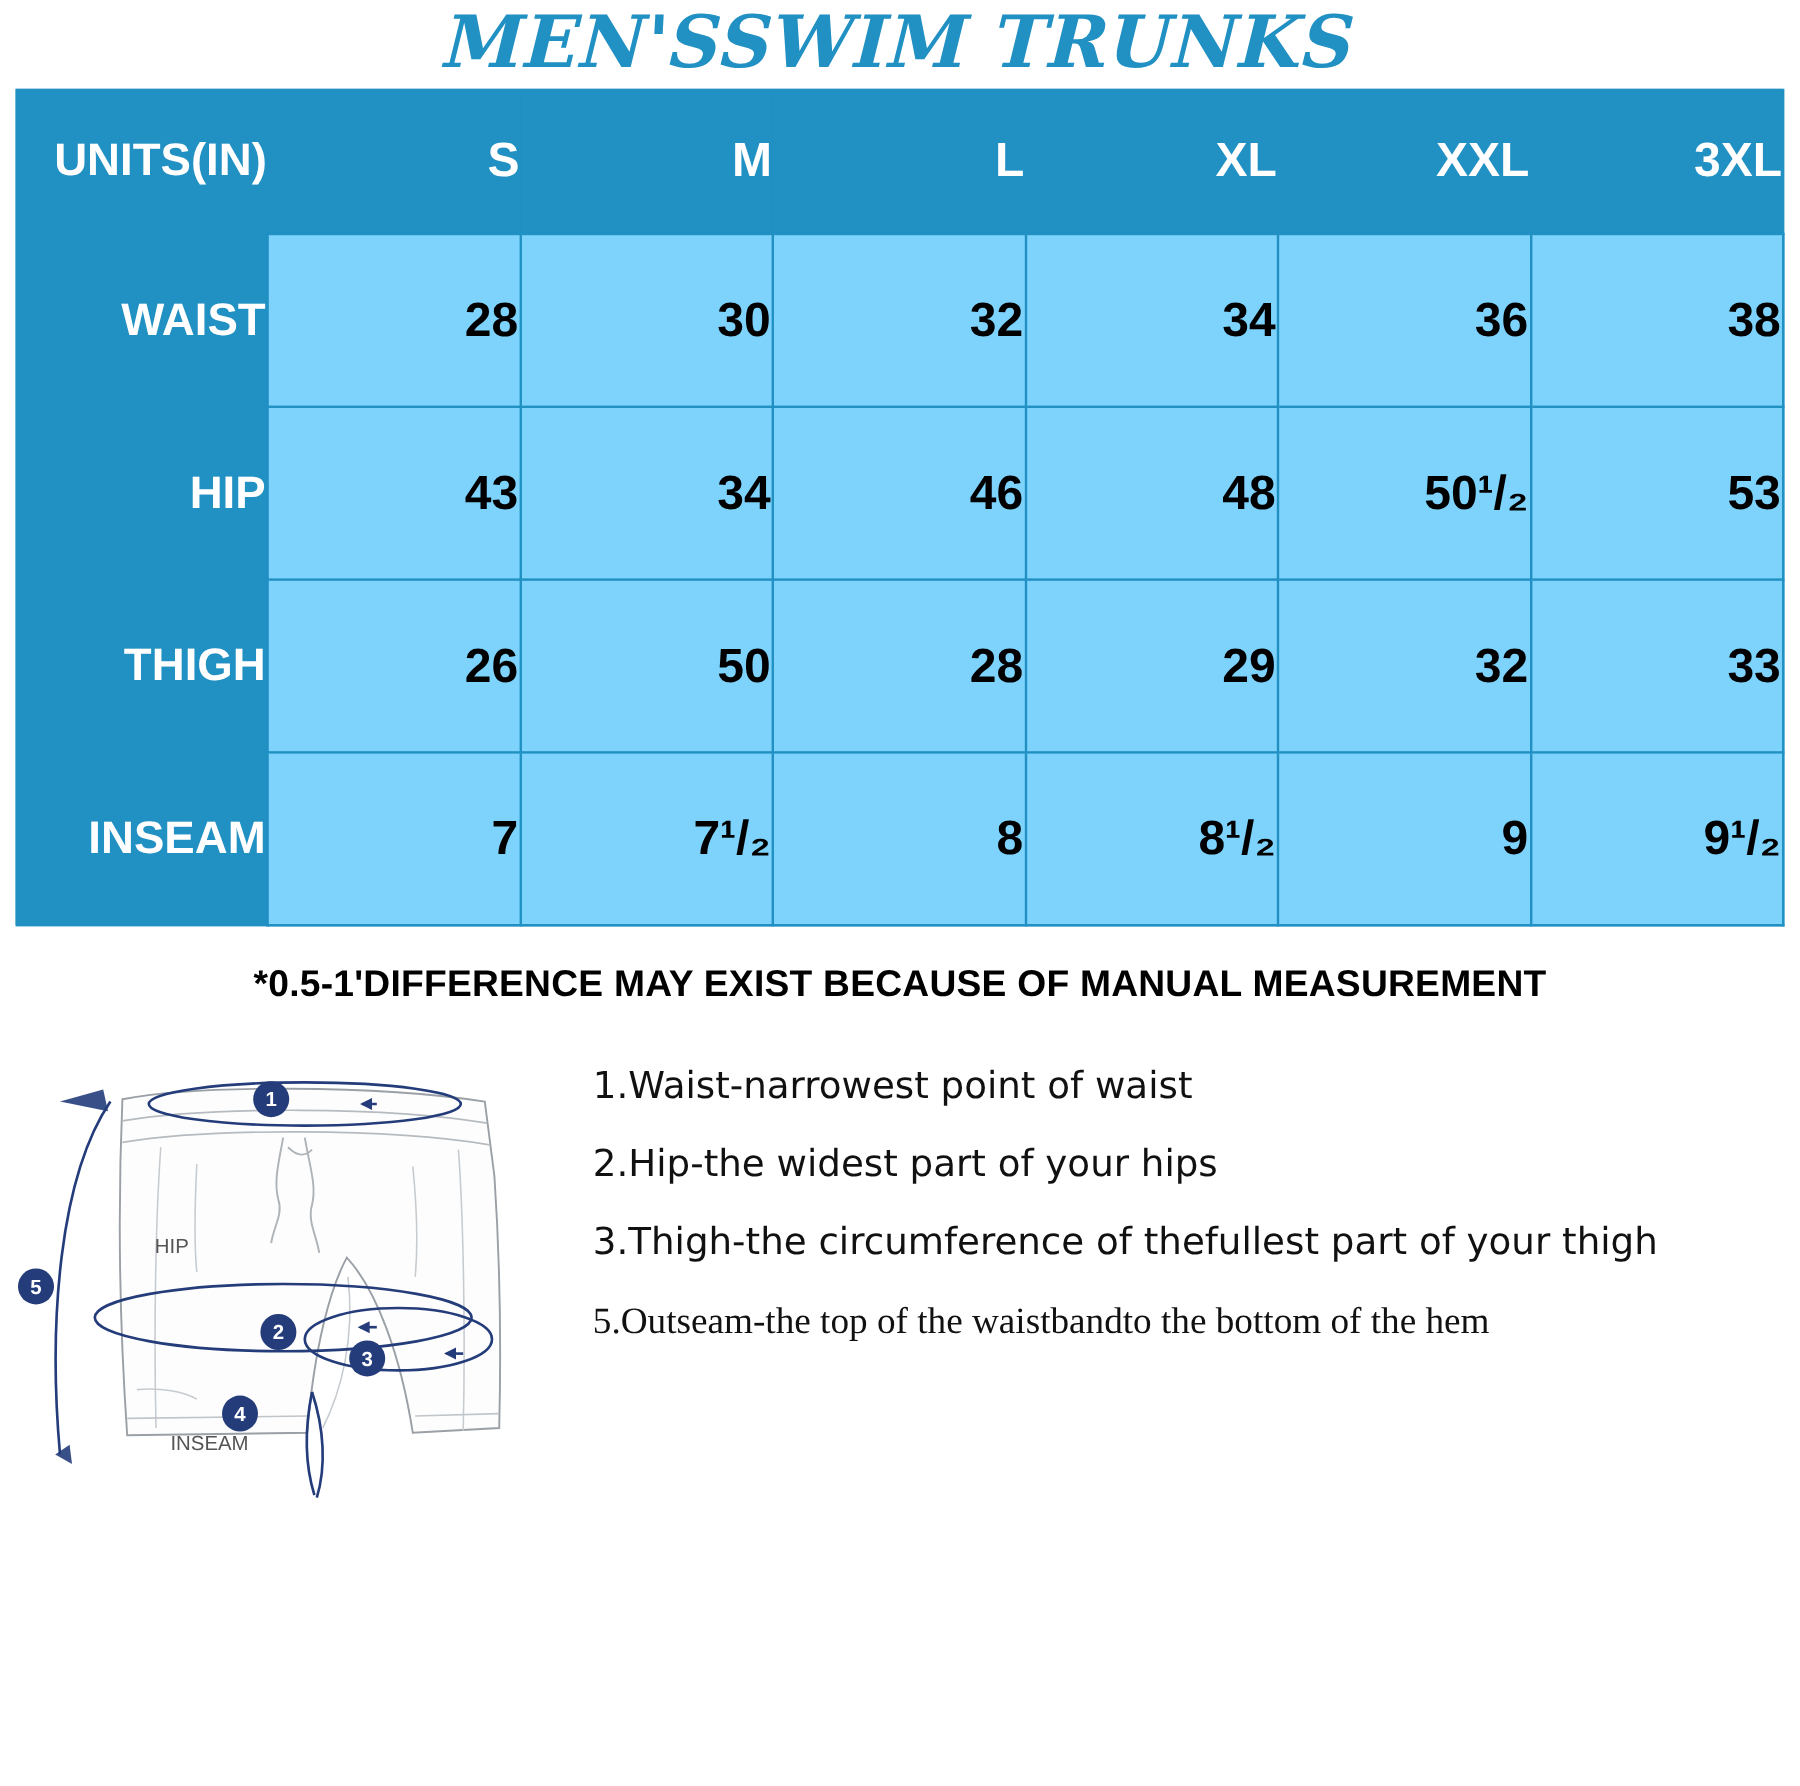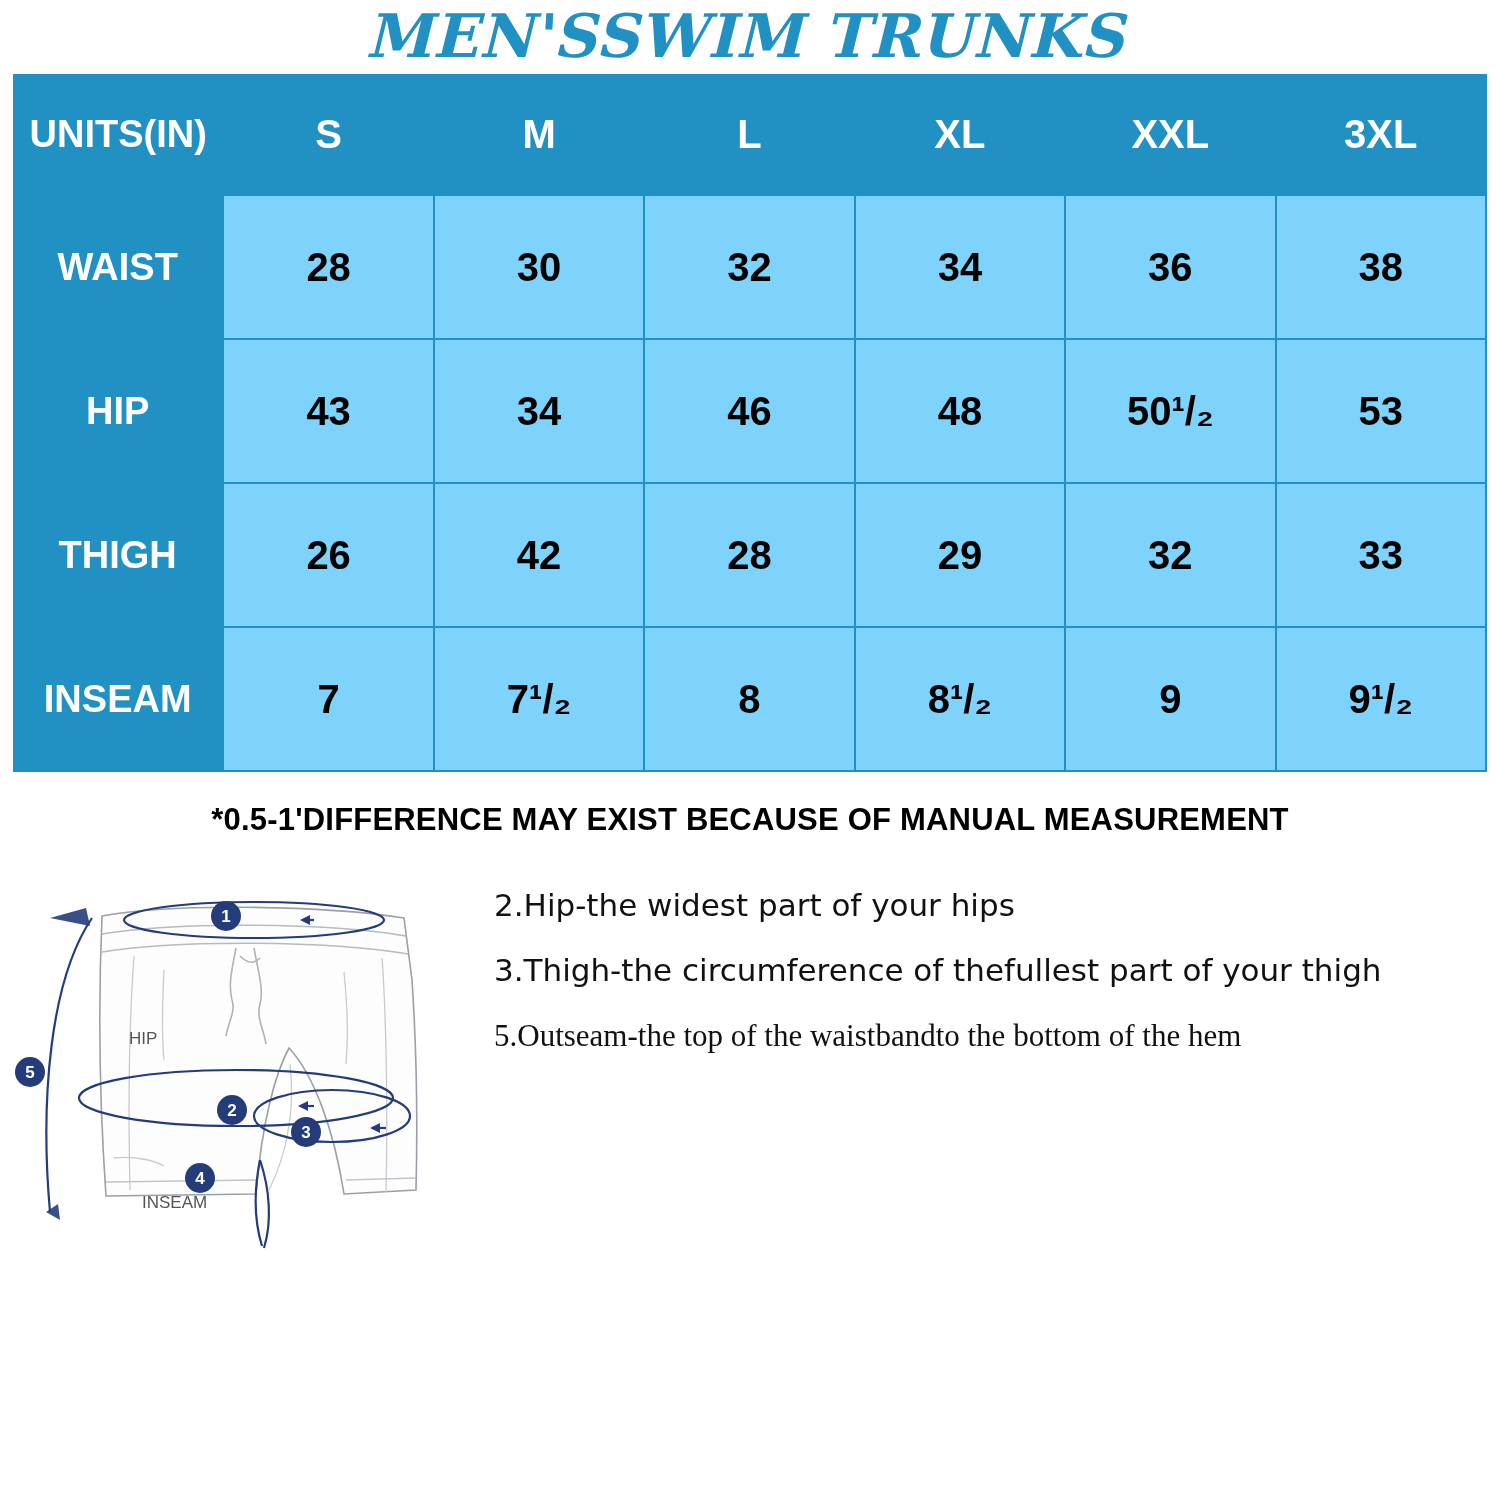--- a/index.html
+++ b/index.html
@@ -38,21 +38,21 @@
     background: #2190c3;
     padding: 0;
     box-sizing: border-box;
   }
   table.size-table {
     width: 100%;
     border-collapse: collapse;
     table-layout: fixed;
   }
   table.size-table td, table.size-table th {
-    text-align: center;
+    text-align: right;
     vertical-align: middle;
   }
   .hdr-cell {
     color: #ffffff;
     font-weight: bold;
     font-size: 40px;
     height: 118px;
     background: #2190c3;
   }
   .hdr-units {
@@ -157,21 +157,21 @@
         <td class="val-cell">43</td>
         <td class="val-cell">34</td>
         <td class="val-cell">46</td>
         <td class="val-cell">48</td>
         <td class="val-cell">50¹/₂</td>
         <td class="val-cell">53</td>
       </tr>
       <tr>
         <td class="row-label">THIGH</td>
         <td class="val-cell">26</td>
-        <td class="val-cell">42</td>
+        <td class="val-cell">50</td>
         <td class="val-cell">28</td>
         <td class="val-cell">29</td>
         <td class="val-cell">32</td>
         <td class="val-cell">33</td>
       </tr>
       <tr>
         <td class="row-label">INSEAM</td>
         <td class="val-cell">7</td>
         <td class="val-cell">7¹/₂</td>
         <td class="val-cell">8</td>
@@ -256,17 +256,18 @@
 
       <circle cx="16" cy="212" r="15" fill="#243c7a"></circle>
       <text class="callout-num" x="16" y="218" text-anchor="middle">5</text>
 
       <text class="lbl-small" x="115" y="184">HIP</text>
       <text class="lbl-small" x="128" y="348">INSEAM</text>
     </svg>
   </div>
 
   <div class="legend">
+    <div class="legend-item">1.Waist-narrowest point of waist</div>
     <div class="legend-item">2.Hip-the widest part of your hips</div>
     <div class="legend-item">3.Thigh-the circumference of thefullest part of your thigh</div>
     <div class="legend-item">5.Outseam-the top of the waistbandto the bottom of the hem</div>
   </div>
 </div>
 
 </body></html>

